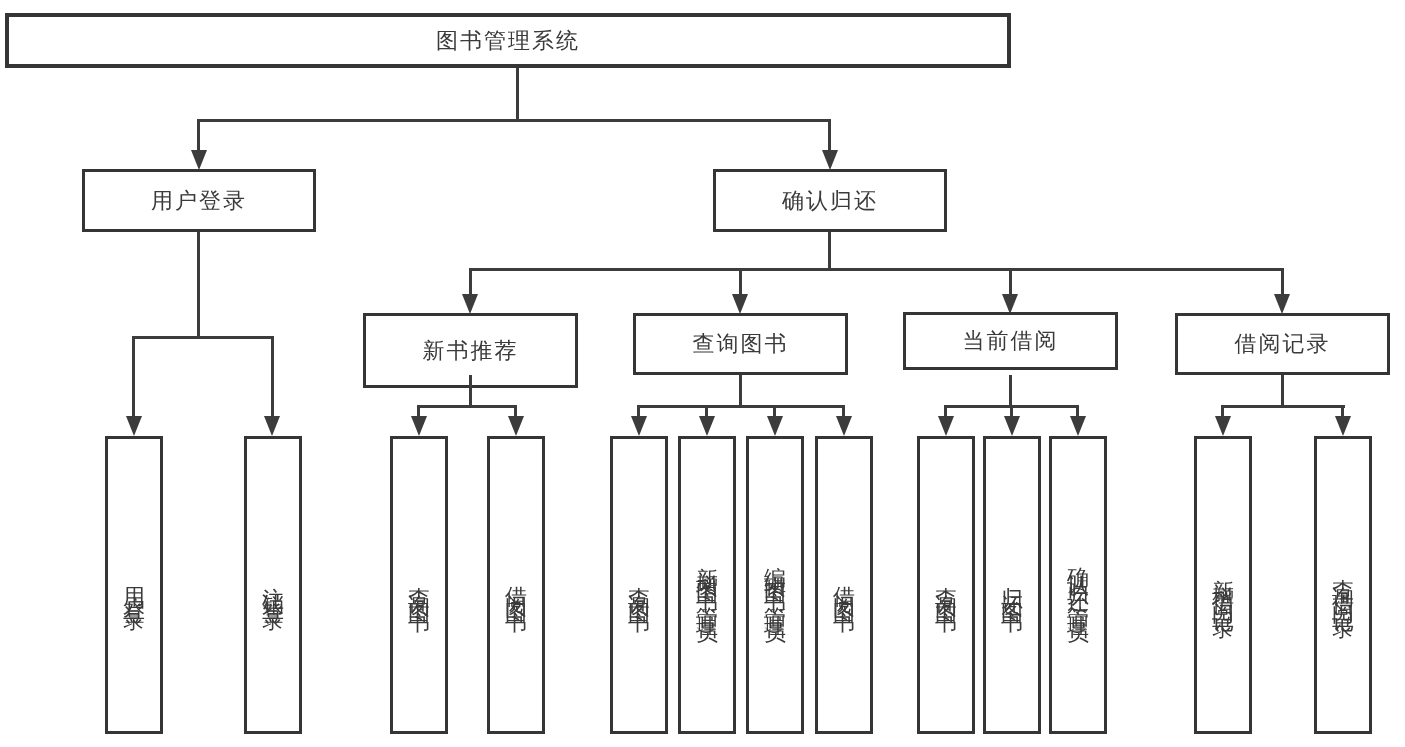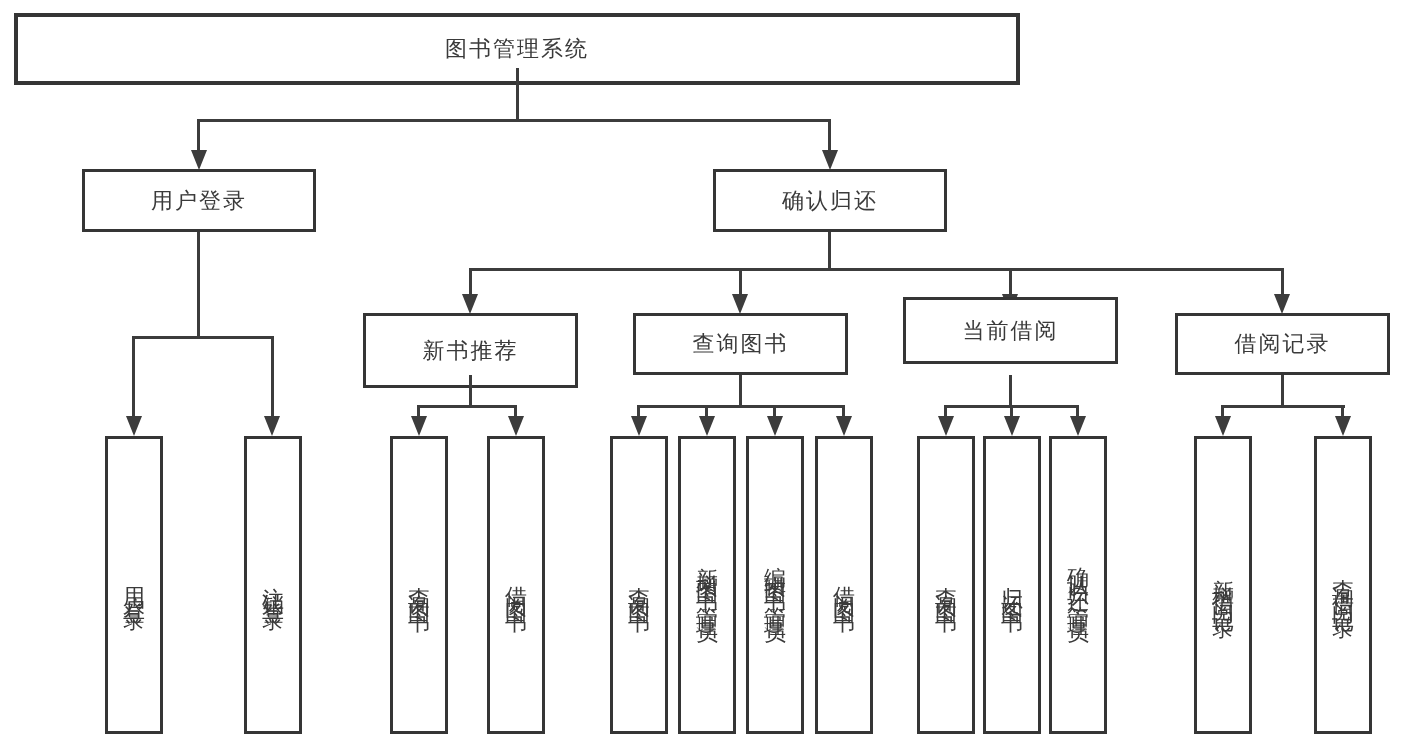--- a/index.html
+++ b/index.html
@@ -62,21 +62,21 @@
     letter-spacing:1px;
     z-index:10;
     white-space:nowrap;
   }
 </style>
 </head>
 <body>
 
 <div class="canvas">
 
-  <div class="box root" style="left:14px;top:13px;width:1006px;height:72px;">图书管理系统</div>
+  <div class="box root" style="left:5px;top:13px;width:1006px;height:55px;">图书管理系统</div>
 
   <div class="vl" style="left:516px;top:68px;height:53px;"></div>
   <div class="hl" style="left:197px;top:119px;width:634px;"></div>
   <div class="vl" style="left:197px;top:119px;height:33px;"></div>
   <div class="ah" style="left:191px;top:150px;"></div>
   <div class="vl" style="left:828px;top:119px;height:33px;"></div>
   <div class="ah" style="left:822px;top:150px;"></div>
 
   <div class="box" style="left:82px;top:169px;width:234px;height:63px;">用户登录</div>
   <div class="box" style="left:713px;top:169px;width:234px;height:63px;">确认归还</div>
@@ -94,21 +94,21 @@
   <div class="ah" style="left:462px;top:294px;"></div>
   <div class="vl" style="left:739px;top:268px;height:28px;"></div>
   <div class="ah" style="left:732px;top:294px;"></div>
   <div class="vl" style="left:1009px;top:268px;height:28px;"></div>
   <div class="ah" style="left:1002px;top:294px;"></div>
   <div class="vl" style="left:1281px;top:268px;height:28px;"></div>
   <div class="ah" style="left:1274px;top:294px;"></div>
 
   <div class="box" style="left:363px;top:313px;width:215px;height:75px;">新书推荐</div>
   <div class="box" style="left:633px;top:313px;width:215px;height:62px;">查询图书</div>
-  <div class="box" style="left:903px;top:297px;width:215px;height:67px;">当前借阅</div>
+  <div class="box" style="left:903px;top:312px;width:215px;height:58px;">当前借阅</div>
   <div class="box" style="left:1175px;top:313px;width:215px;height:62px;">借阅记录</div>
 
   <div class="vl" style="left:469px;top:375px;height:33px;"></div>
   <div class="hl" style="left:417px;top:405px;width:100px;"></div>
   <div class="vl" style="left:417px;top:405px;height:13px;"></div>
   <div class="ah" style="left:411px;top:416px;"></div>
   <div class="vl" style="left:514px;top:405px;height:13px;"></div>
   <div class="ah" style="left:508px;top:416px;"></div>
 
   <div class="vl" style="left:739px;top:375px;height:33px;"></div>

